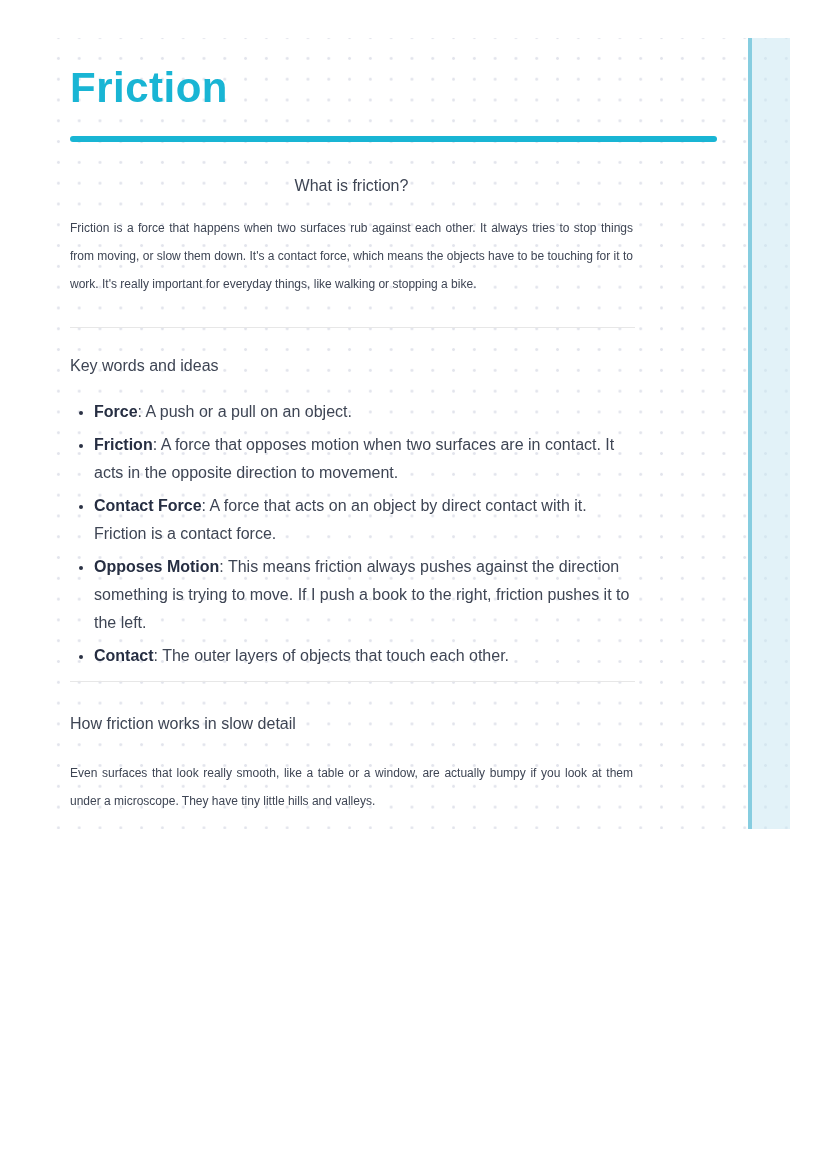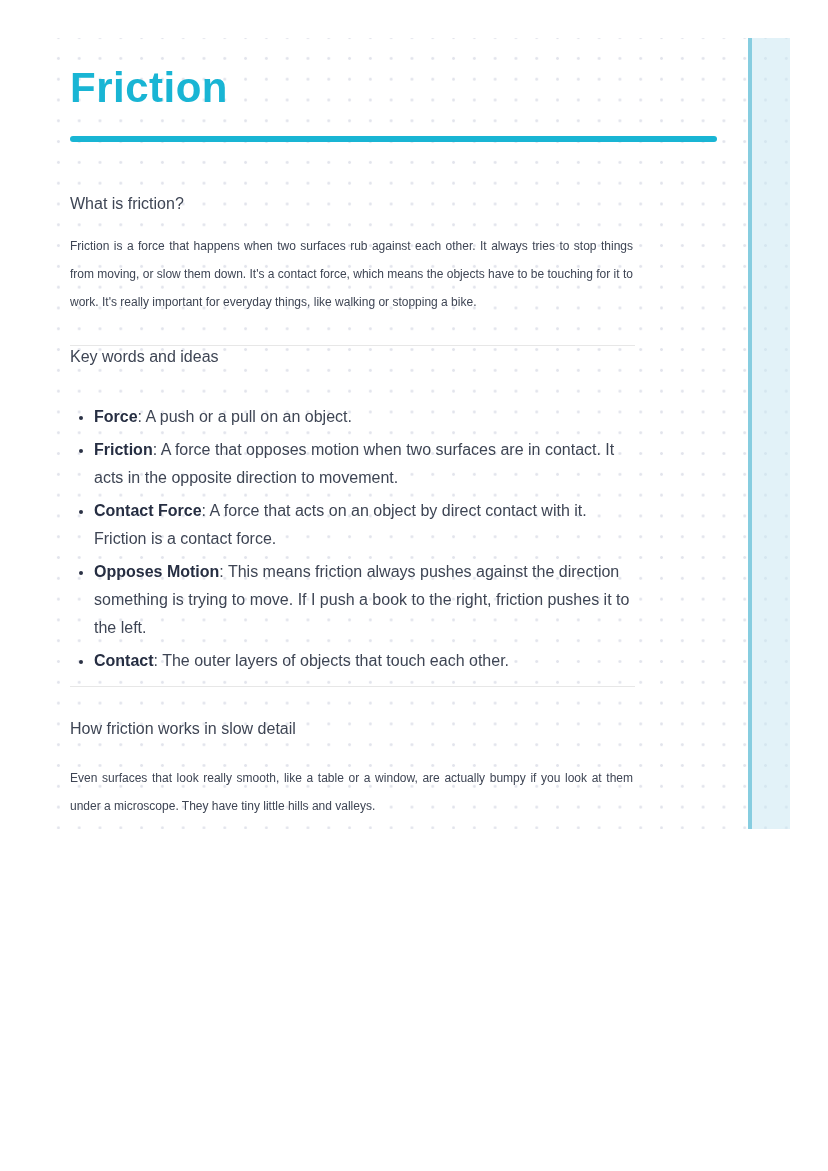--- a/index.html
+++ b/index.html
@@ -63,43 +63,43 @@
     border-radius: 3px;
     background: #19b5d4;
   }
 
   .section-heading {
     font-size: 16px;
     line-height: 22px;
     font-weight: 400;
     color: #3e4554;
   }
-  .heading-1 { margin-top: 51px; }
-  .heading-2 { }
+  .heading-1 { margin-top: 33px; text-align: center; }
+  .heading-2 { margin-top: 27px; }
   .heading-3 { margin-top: 31px; }
 
   .body-paragraph {
     font-size: 12px;
     line-height: 28px;
     text-align: justify;
     color: #3e4554;
   }
   .para-1 { margin-top: 17px; }
   .para-2 { margin-top: 24px; }
 
   .divider {
     height: 1px;
     width: 565px;
     background: #e7e7e7;
   }
   .divider-1 { margin-top: 29px; }
   .divider-2 { margin-top: 11px; }
 
   .keyword-list {
-    margin-top: 35px;
+    margin-top: 21px;
     list-style: disc outside;
     padding-left: 24px;
   }
   .keyword-list li {
     font-size: 16px;
     line-height: 28px;
     color: #3e4554;
   }
   .keyword-list li::marker { color: #2b3245; font-size: 13px; }
   .keyword-list li + li { margin-top: 5px; }

